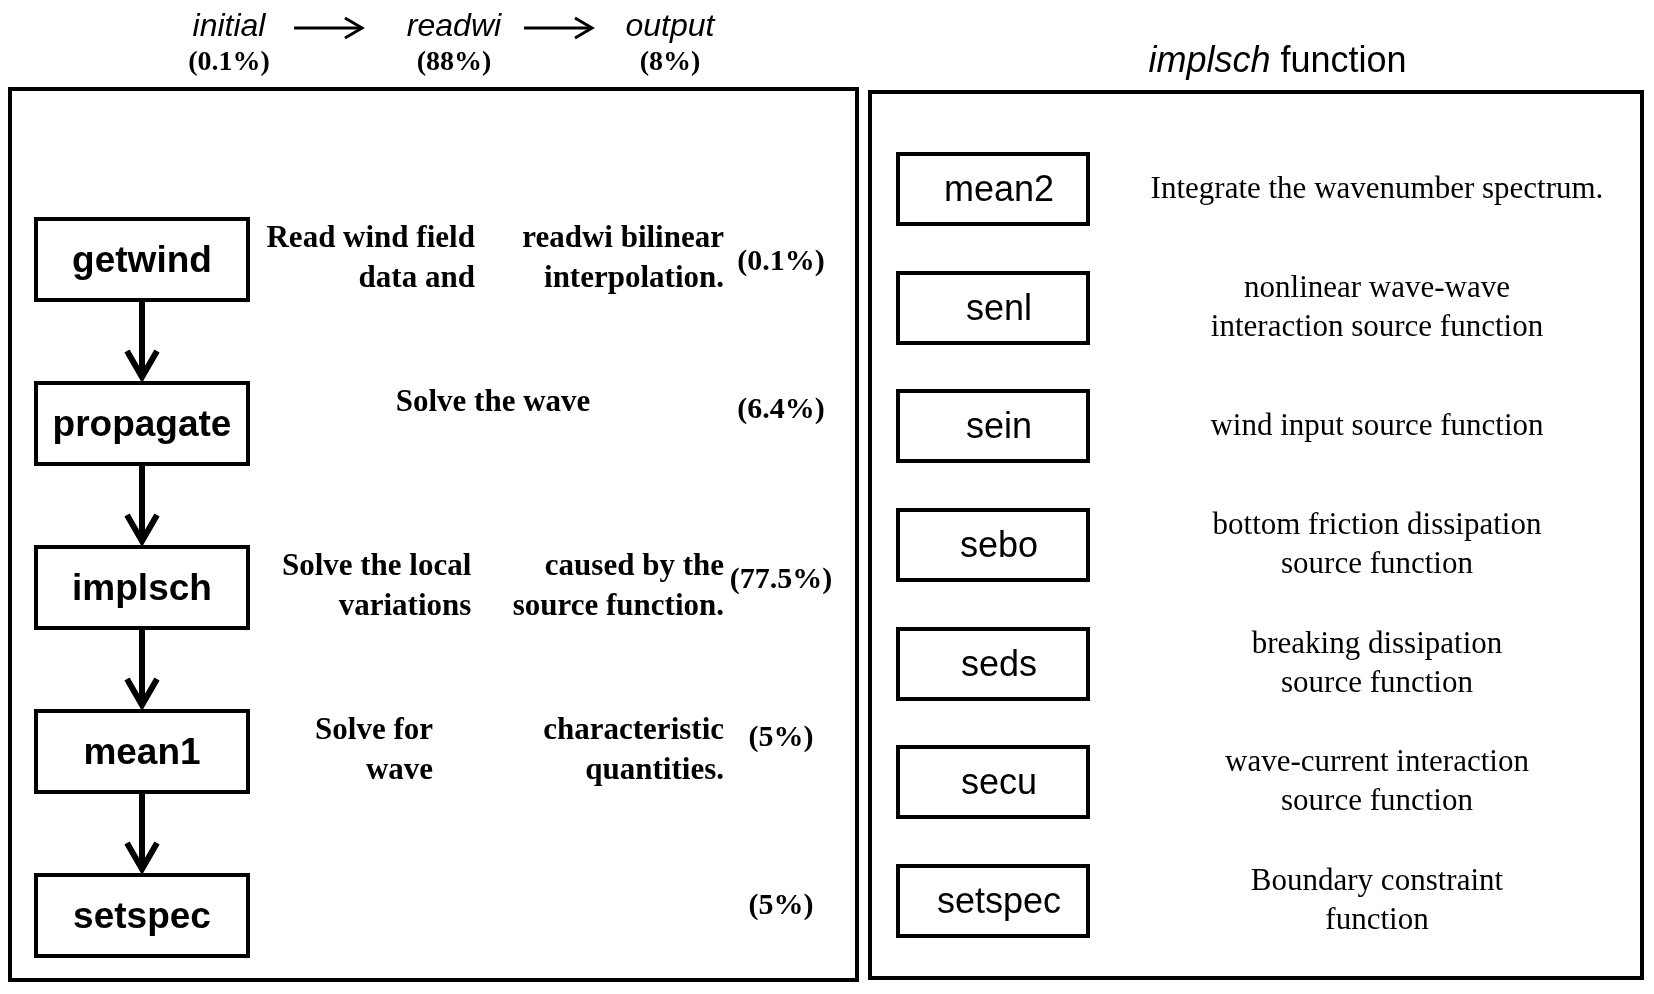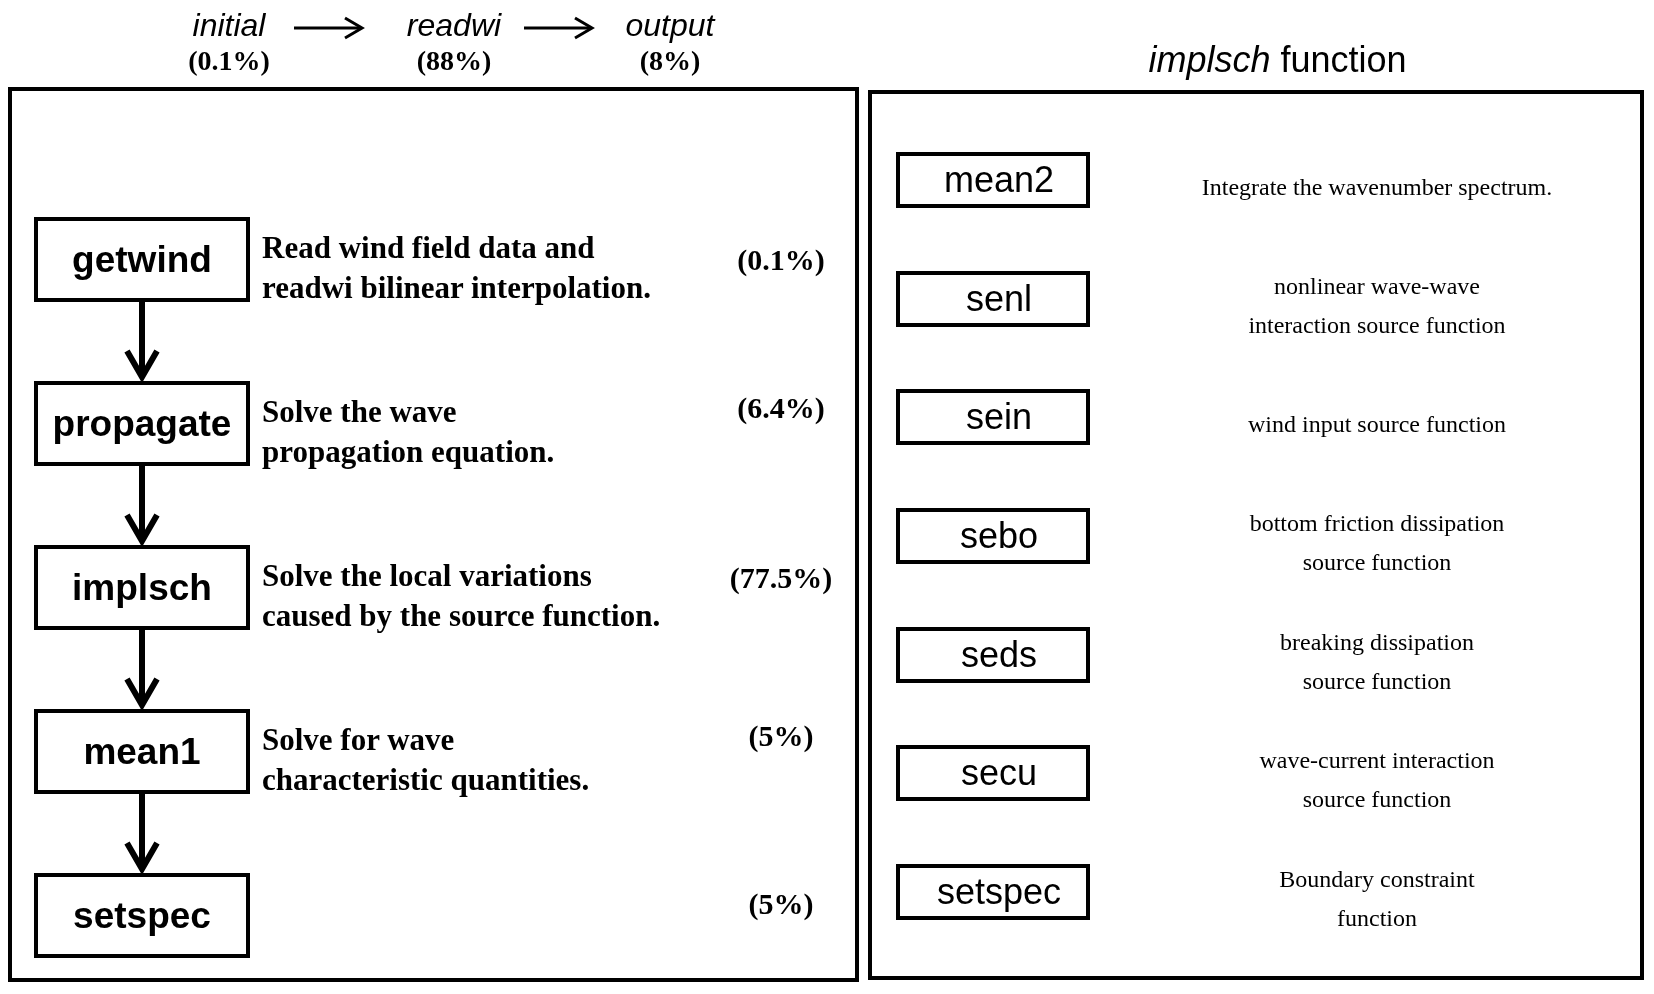--- a/index.html
+++ b/index.html
@@ -33,38 +33,38 @@
   
   .fn-box {
     position:absolute; border:4px solid #000; background:#fff;
     display:flex; align-items:center; justify-content:center;
   }
   
   .lrow { position:absolute; left:0; width:100%; height:85px; }
   .lbox { left:22px; width:216px; height:85px; font-size:37px; }
   .ldesc {
     position:absolute; left:250px; top:0; width:462px; height:85px;
-    display:flex; flex-direction:column; justify-content:center;
-    text-align:left; font-family:"Liberation Serif","DejaVu Serif",serif;
-    font-size:31px; line-height:40px;margin-top:8px;
+    display:flex; justify-content:center;
+    text-align:right; font-family:"Liberation Serif","DejaVu Serif",serif;
+    font-size:31px; line-height:40px;
   }
   .lpct {
     position:absolute; left:704px; top:0; width:130px; height:85px;
     display:flex; align-items:center; justify-content:center;
     font-family:"Liberation Serif","DejaVu Serif",serif; font-size:30px;
   }
   .down-arrow { position:absolute; left:105px; width:50px; height:79px; }
   
   .rrow { position:absolute; left:0; width:100%; height:70px; }
-  .rbox { left:24px; width:194px; height:56px; font-size:36px;padding-left:12px; }
+  .rbox { left:24px; width:194px; height:74px; font-size:36px;padding-left:12px; }
   .rdesc {
     position:absolute; left:250px; top:0; width:510px; height:70px;
     display:flex; flex-direction:column; justify-content:center;
     text-align:center; font-family:"Liberation Serif","DejaVu Serif",serif;
-    font-size:24px; line-height:39px;
+    font-size:31px; line-height:39px;
   }
   svg { display:block; }
 </style>
 </head>
 <body>
 
 <div class="stage">
 
   <div class="flow-label" style="left:144px">initial</div>
   <div class="flow-pct" style="left:144px">(0.1%)</div>
@@ -106,21 +106,20 @@
 
     <svg class="down-arrow" style="top:211px" viewBox="0 0 50 79">
       <line x1="25" y1="0" x2="25" y2="72" stroke="#000" stroke-width="6"></line>
       <polyline points="10,49 25,75 40,49" fill="none" stroke="#000" stroke-width="6"></polyline>
     </svg>
 
     <div class="lrow" style="top:290px">
       <div class="fn-box lbox">propagate</div>
       <div class="ldesc">
         <div>Solve the wave</div>
-        <div class="maybe-line">propagation equation.</div>
       </div>
       <div class="lpct" style="transform:translateY(-16px)">(6.4%)</div>
     </div>
 
     <svg class="down-arrow" style="top:375px" viewBox="0 0 50 79">
       <line x1="25" y1="0" x2="25" y2="72" stroke="#000" stroke-width="6"></line>
       <polyline points="10,49 25,75 40,49" fill="none" stroke="#000" stroke-width="6"></polyline>
     </svg>
 
     <div class="lrow" style="top:454px">

